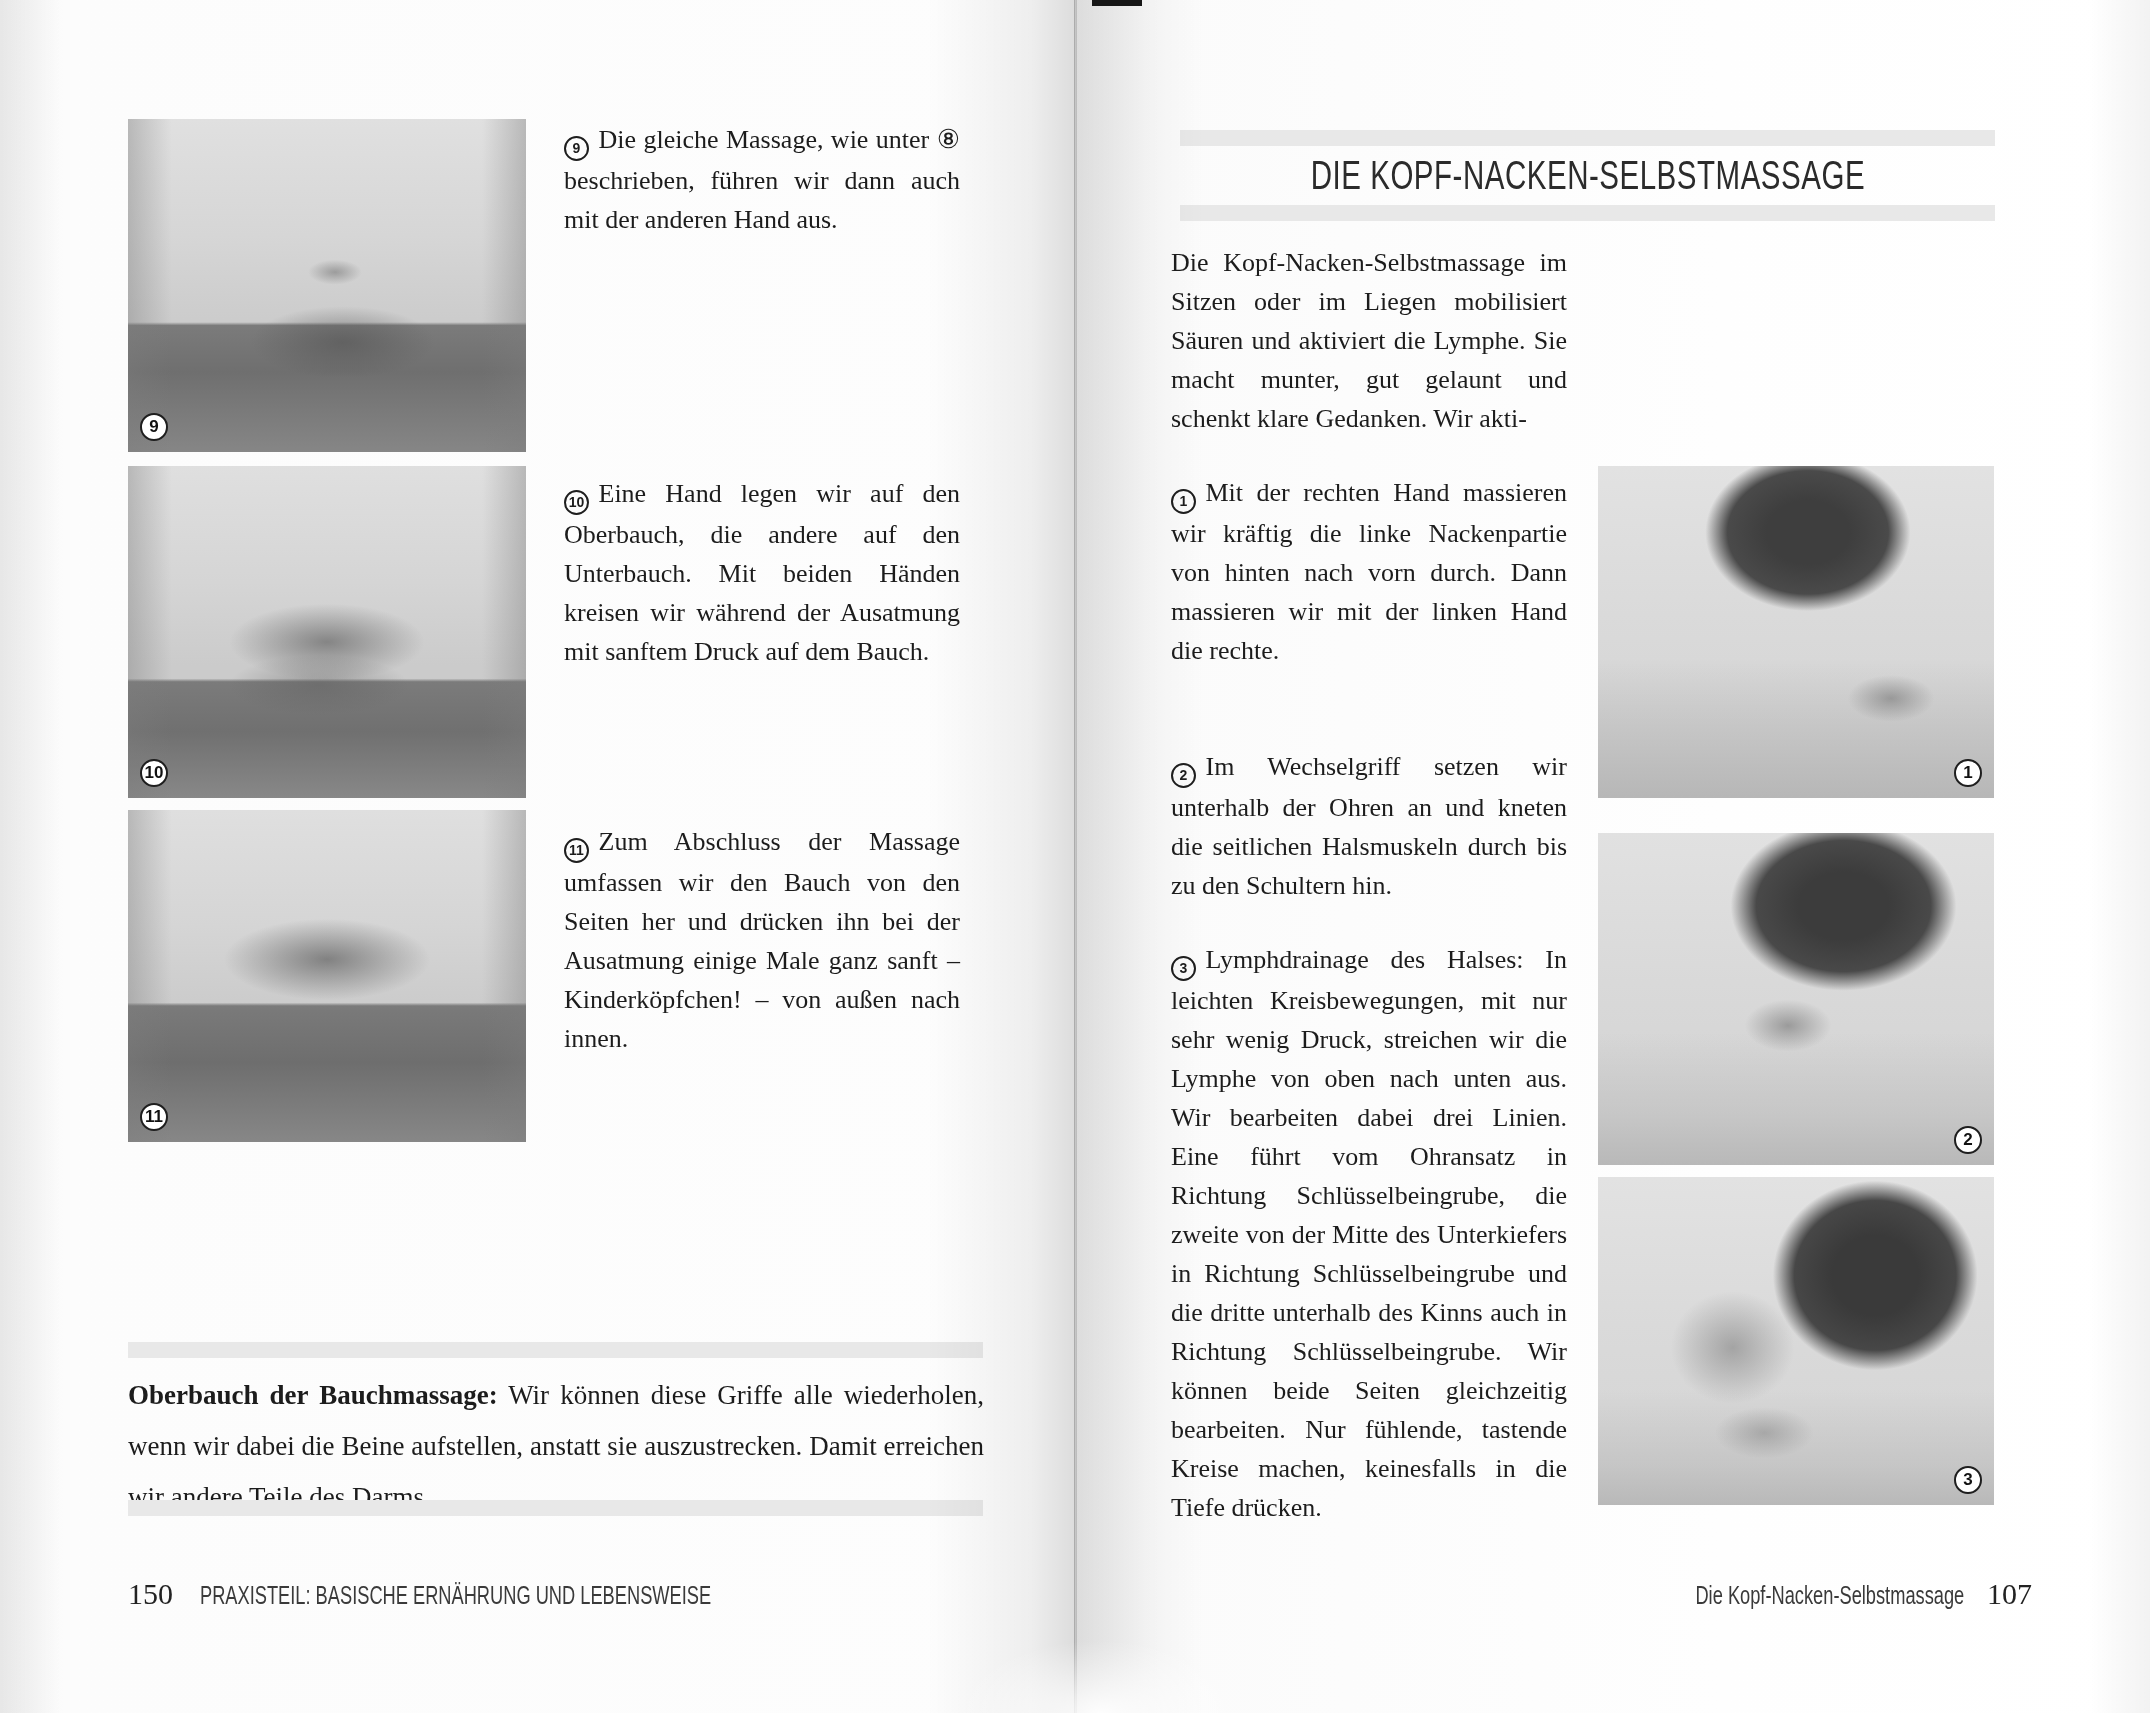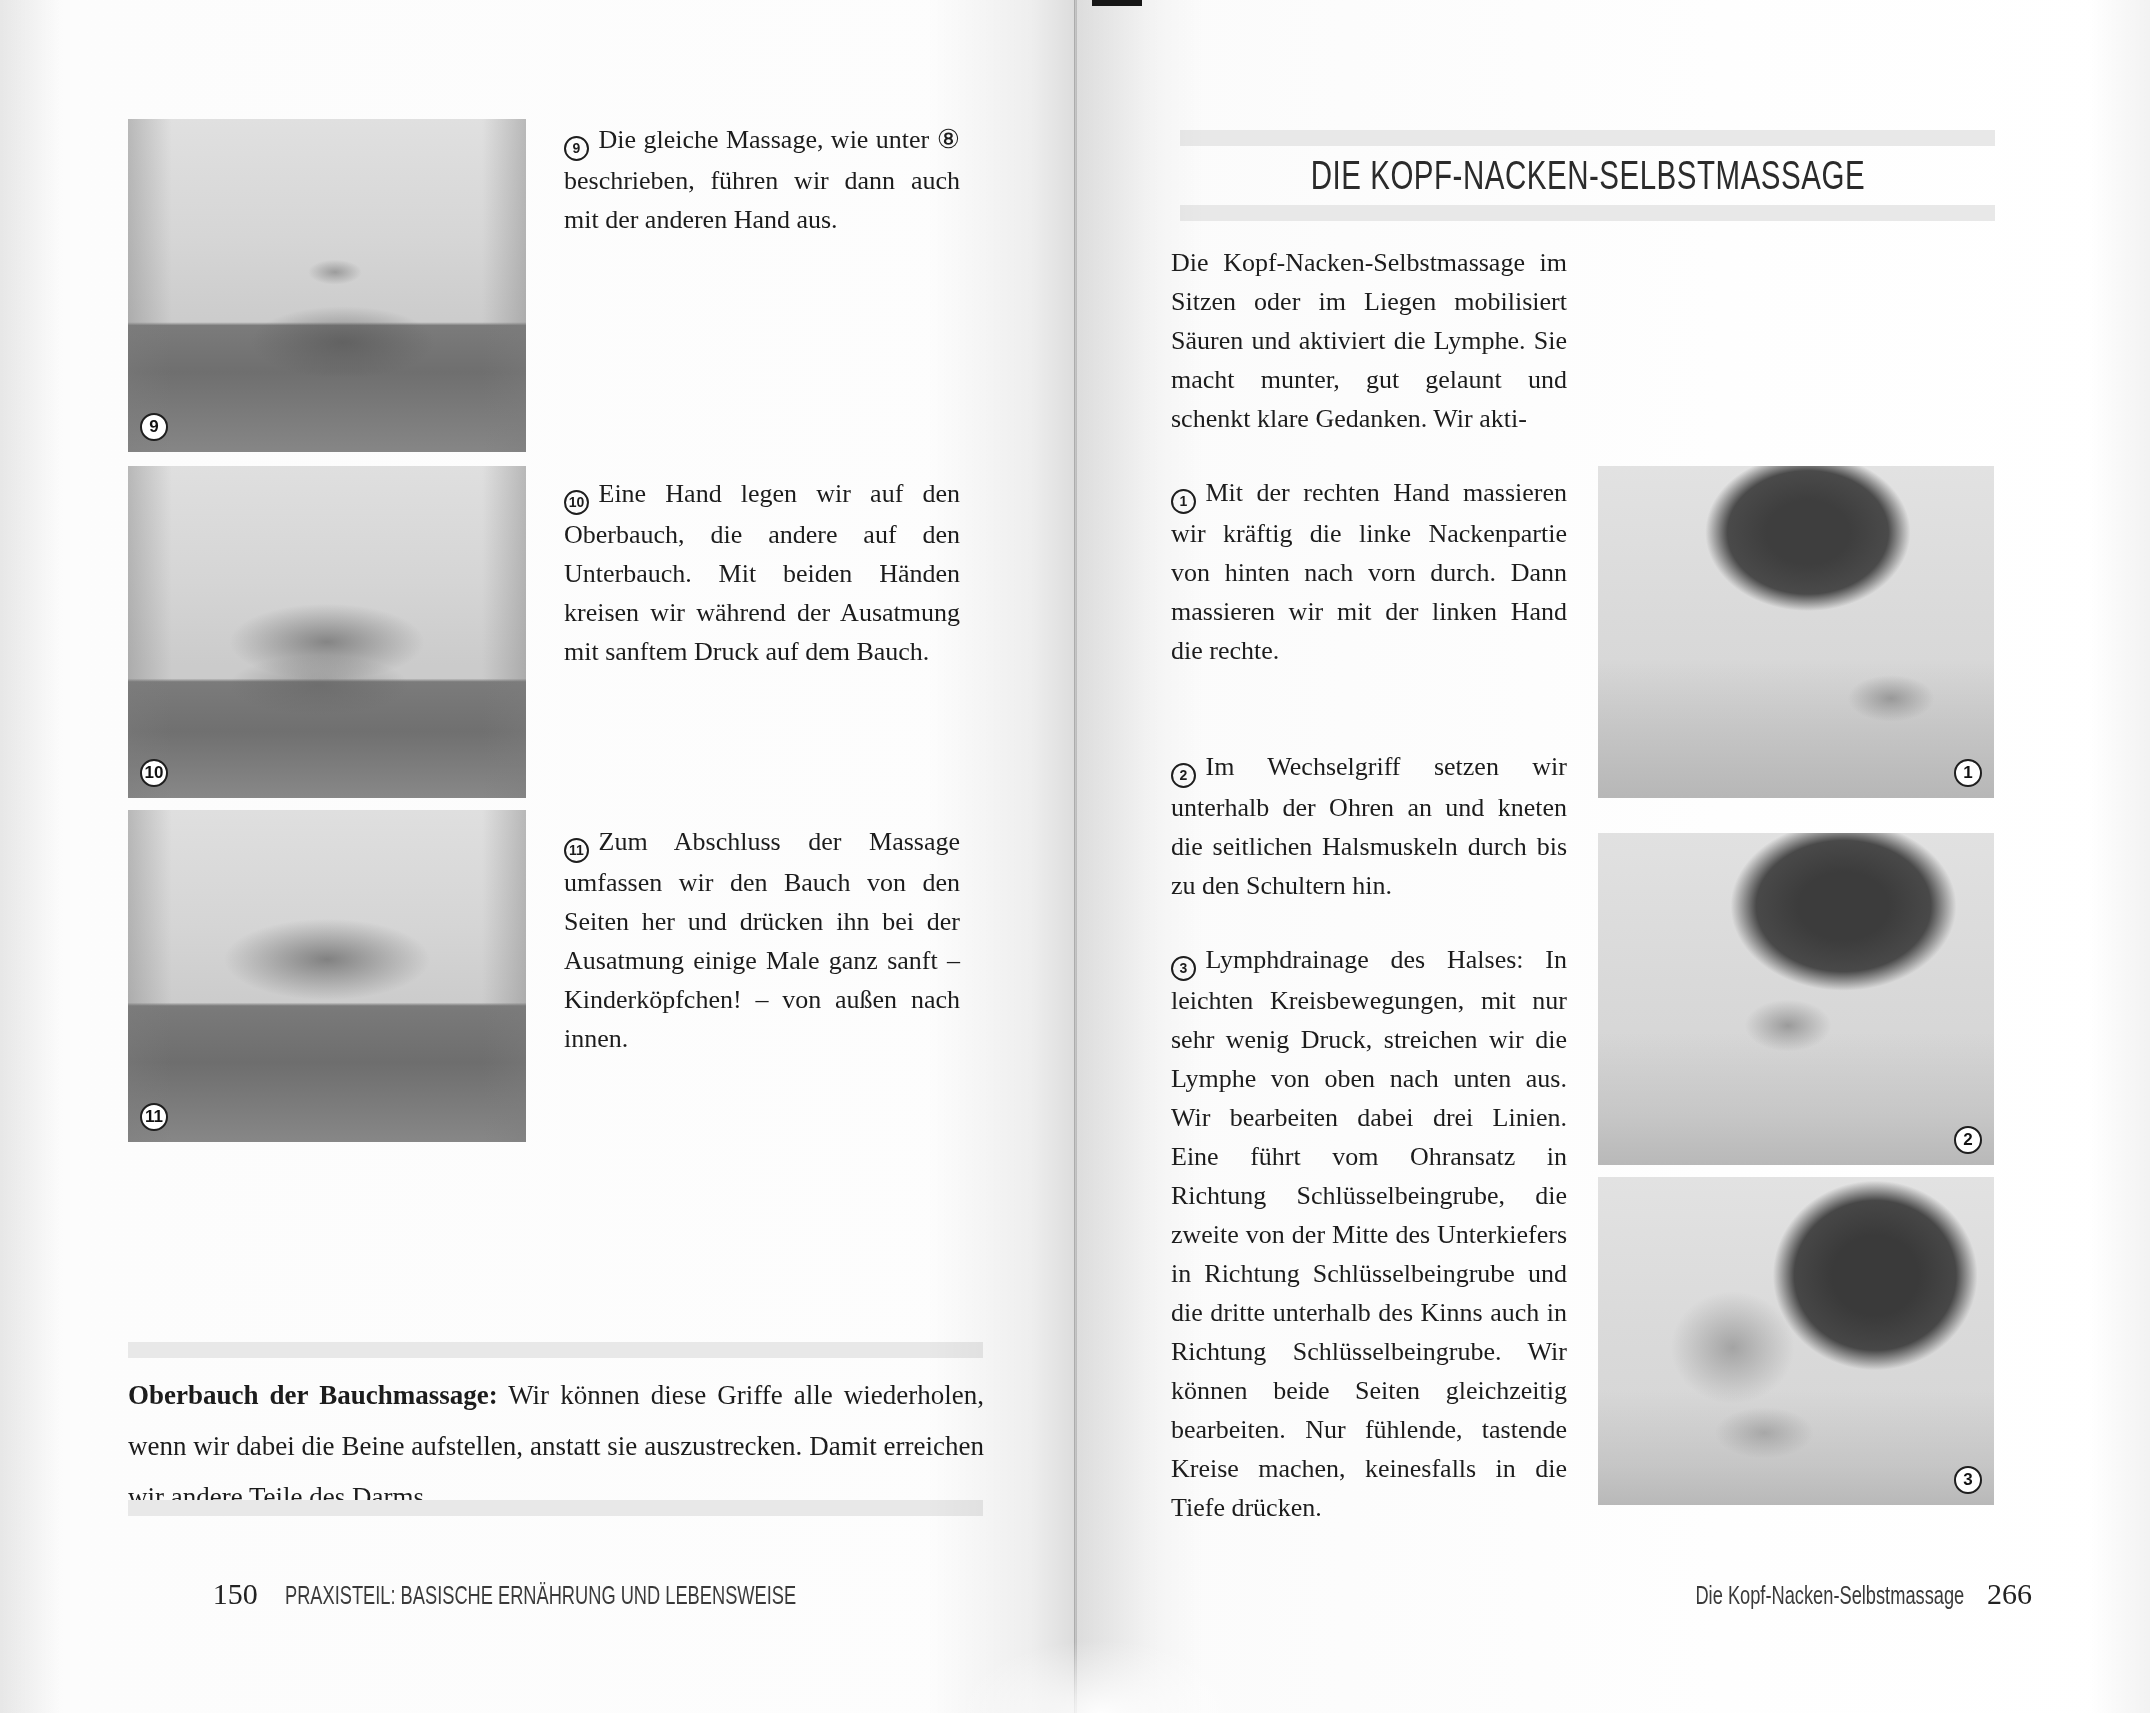--- a/index.html
+++ b/index.html
@@ -70,21 +70,21 @@
   .variant { position:absolute; font-size:27px; line-height:51px; text-align:justify; }
   .variant b { font-weight:700; }
   .intro { position:absolute; font-size:26px; line-height:39px; text-align:justify; }
 
   .title-row { position:absolute; display:flex; align-items:center; justify-content:center; }
   .title-text {
     font-family:"Liberation Sans", sans-serif; font-size:41px; font-weight:400; color:#2b2b2b;
     letter-spacing:0.7px; white-space:nowrap; transform:scaleX(.72); transform-origin:center;
   }
 
-  .footer { position:absolute; display:flex; align-items:baseline;justify-content:flex-end; }
+  .footer { position:absolute; display:flex; align-items:baseline; }
   .footer .pageno { font-family:"Liberation Serif", serif; font-size:30px; color:#222; }
   .footer .running {
     font-family:"Liberation Sans", sans-serif; font-size:25px; color:#3a3a3a;
     white-space:nowrap; transform:scaleX(.73);
   }
   .footer.fl .running { transform-origin:left center; margin-left:27px; }
   .footer.fr { justify-content:flex-end; }
   .footer.fr .running { transform-origin:right center; margin-right:23px; }
 
   
@@ -161,21 +161,21 @@
     </figure>
     <figure class="photo photoR2" style="left:522px; top:833px; width:396px; height:332px;">
       <span class="badge br">2</span>
     </figure>
     <figure class="photo photoR3" style="left:522px; top:1177px; width:396px; height:328px;">
       <span class="badge br">3</span>
     </figure>
 
     <div class="footer fr" style="left:104px; top:1577px; width:852px;">
       <span class="running">Die Kopf-Nacken-Selbstmassage</span>
-      <span class="pageno">266</span>
+      <span class="pageno">107</span>
     </div>
   </section>
 
   <div class="gutter-left"></div>
   <div class="gutter-line"></div>
   <div class="gutter-right"></div>
   <div class="edge-left"></div>
   <div class="edge-right"></div>
   <div class="top-tab"></div>
   <div class="curl"></div>

